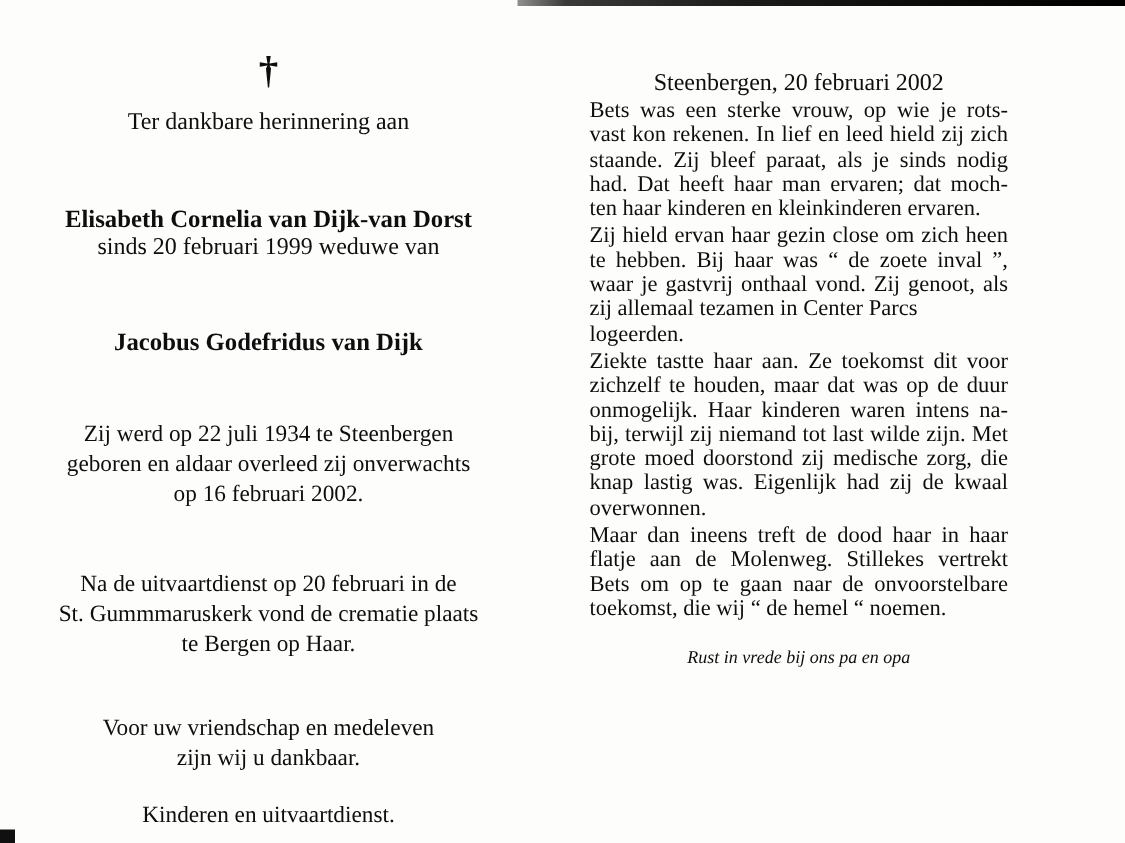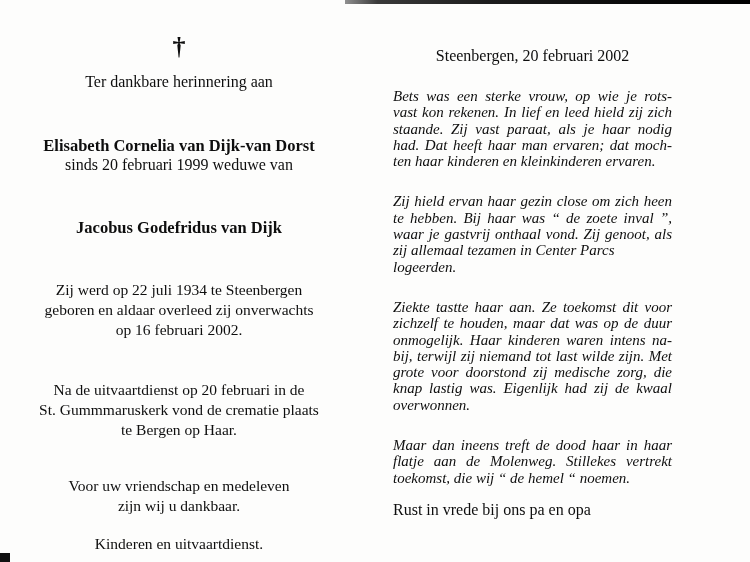--- a/index.html
+++ b/index.html
@@ -66,29 +66,31 @@
     width: 279px;
     font-size: 15px;
     line-height: 16.3px;
   }
   .dateline {
     margin-top: 47px;
     font-size: 16px;
     line-height: 17px;
     text-align: center;
   }
-  .para { margin-top: 24px; font-style: italic; }
+  .para { margin-top: 2px; }
   .para .line {
     text-align: justify;
     text-align-last: justify;
   }
   .para .line.short { text-align-last: left; }
   .closing {
     margin-top: 16px;
-    font-size: 16px;
+    font-style: italic;
+    font-size: 12px;
+    text-align: center;
   }
 </style>
 </head>
 <body>
 
 <div class="card">
 
   <div class="artifact-top"></div>
   <div class="artifact-corner"></div>
 
@@ -115,41 +117,42 @@
         <div class="line short">zijn wij u dankbaar.</div>
       </div>
     <div class="signature">Kinderen en uitvaartdienst.</div>
   </div>
 
   <div class="col-right">
     <div class="dateline">Steenbergen, 20 februari 2002</div>
     <div class="para">
         <div class="line">Bets was een sterke vrouw, op wie je rots-</div>
         <div class="line">vast kon rekenen. In lief en leed hield zij zich</div>
-        <div class="line">staande. Zij vast paraat, als je haar nodig</div>
+        <div class="line">staande. Zij bleef paraat, als je sinds nodig</div>
         <div class="line">had. Dat heeft haar man ervaren; dat moch-</div>
         <div class="line short">ten haar kinderen en kleinkinderen ervaren.</div>
       </div>
     <div class="para">
         <div class="line">Zij hield ervan haar gezin close om zich heen</div>
         <div class="line">te hebben. Bij haar was “ de zoete inval ”,</div>
         <div class="line">waar je gastvrij onthaal vond. Zij genoot, als</div>
         <div class="line short">zij allemaal tezamen in Center Parcs</div>
         <div class="line short">logeerden.</div>
       </div>
     <div class="para">
         <div class="line">Ziekte tastte haar aan. Ze toekomst dit voor</div>
         <div class="line">zichzelf te houden, maar dat was op de duur</div>
         <div class="line">onmogelijk. Haar kinderen waren intens na-</div>
         <div class="line">bij, terwijl zij niemand tot last wilde zijn. Met</div>
-        <div class="line">grote voor doorstond zij medische zorg, die</div>
+        <div class="line">grote moed doorstond zij medische zorg, die</div>
         <div class="line">knap lastig was. Eigenlijk had zij de kwaal</div>
         <div class="line short">overwonnen.</div>
       </div>
     <div class="para">
         <div class="line">Maar dan ineens treft de dood haar in haar</div>
         <div class="line">flatje aan de Molenweg. Stillekes vertrekt</div>
+        <div class="line">Bets om op te gaan naar de onvoorstelbare</div>
         <div class="line short">toekomst, die wij “ de hemel “ noemen.</div>
       </div>
     <div class="closing">Rust in vrede bij ons pa en opa</div>
   </div>
 
 </div>
 
 </body></html>

